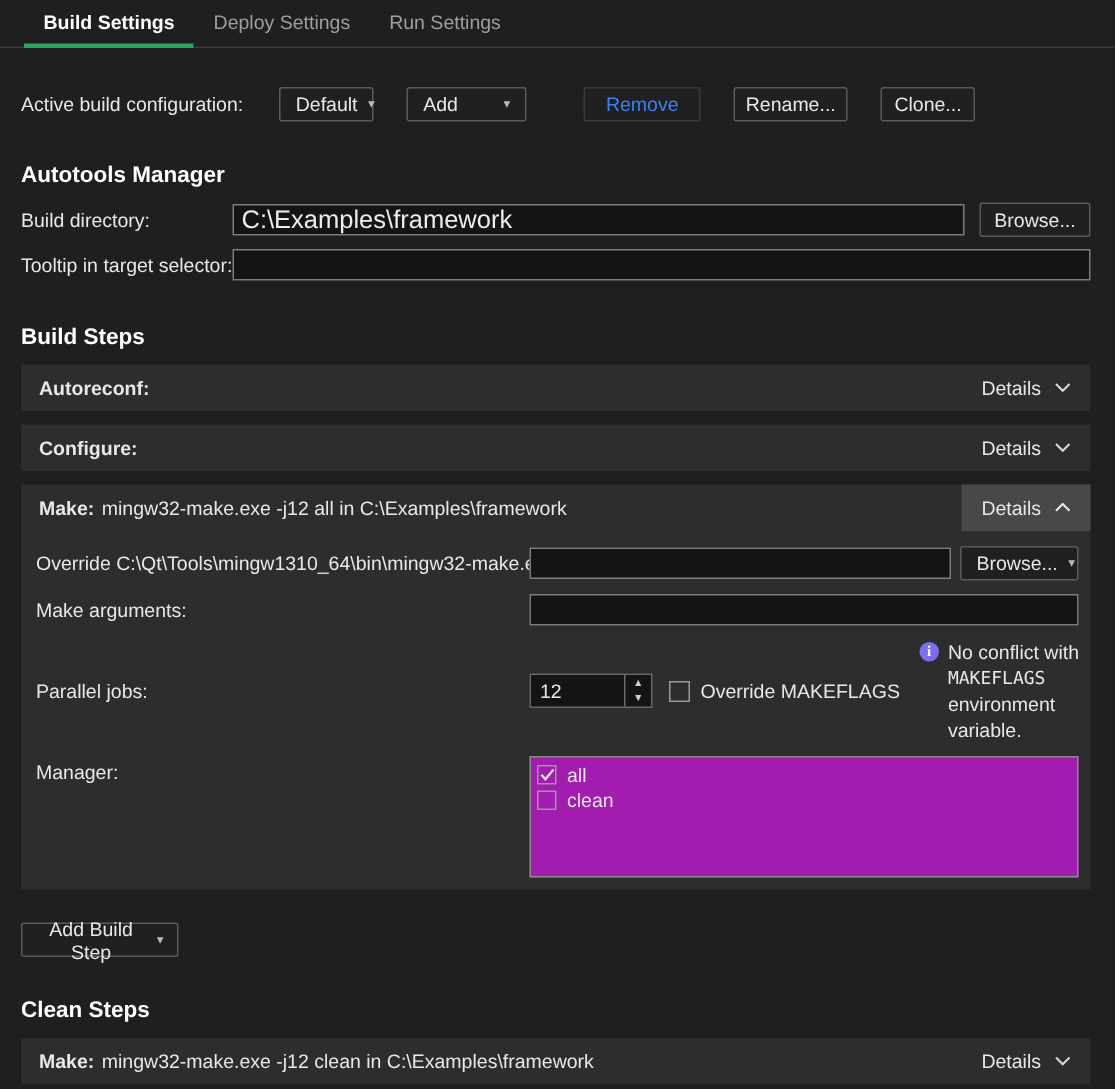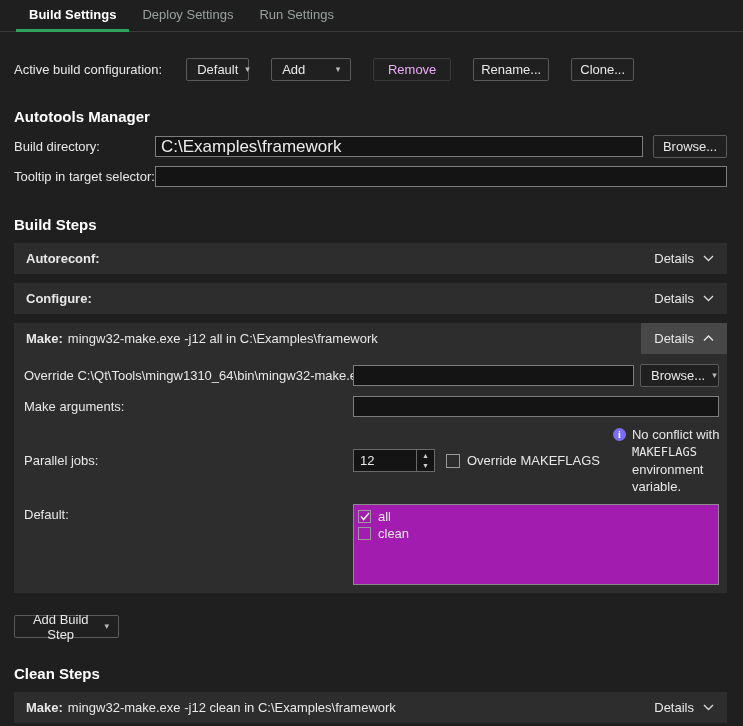--- a/index.html
+++ b/index.html
@@ -63,21 +63,21 @@
     display: inline-flex; align-items: center; justify-content: center;
     gap: 7px;
     background: var(--btn-bg);
     border: 1px solid var(--btn-border);
     border-radius: 2px;
     color: #e8e8e8;
     font-size: 13px;
     padding: 0 10px;
     cursor: default;
   }
-  .btn.disabled { color: #f0abfc; border-color: #3b3b3b; }
+  .btn.disabled { color: #3b82f6; border-color: #3b3b3b; margin-left: 16px; }
   .combo { justify-content: space-between; width: 63px; }
   .menu-arrow { font-size: 9px; color: #b9b9b9; line-height: 1; }
   .w-add { width: 80px; justify-content: space-between; }
   .w-remove { width: 78px; }
   .w-rename { width: 76px; }
   .w-clone { width: 63px; }
   
   .form-row { display: flex; align-items: center; margin-bottom: 8px; }
   .form-label { width: 141px; flex-shrink: 0; white-space: nowrap; }
   .text-input {
@@ -319,21 +319,21 @@
             <span class="info-text">
               <span>No conflict with</span>
               <span class="mono">MAKEFLAGS</span>
               <span>environment variable.</span>
             </span>
           </div>
         </div>
       </div>
 
       <div class="detail-row row-top">
-        <span class="detail-label pad-top">Default:</span>
+        <span class="detail-label pad-top">Manager:</span>
         <div class="targets-list">
           <div class="target-item">
             <span class="checkbox">
               <svg class="check-svg" width="10" height="9" viewBox="0 0 10 9">
                   <polyline points="1,4.5 3.6,7.5 9,1" fill="none" stroke="#efefef" stroke-width="1.5"></polyline>
                 </svg>
             </span>
             <span class="cb-label">all</span>
           </div>
           <div class="target-item">

